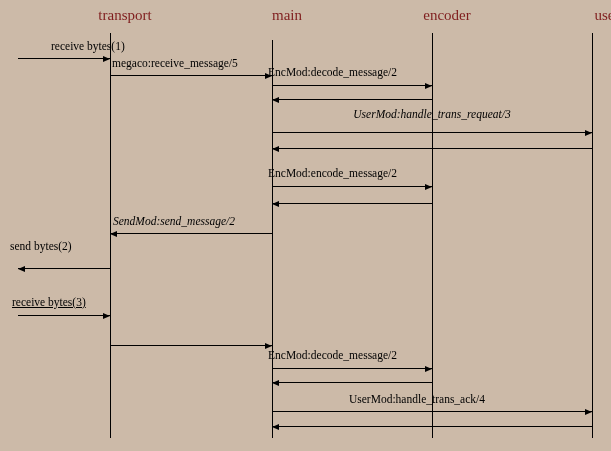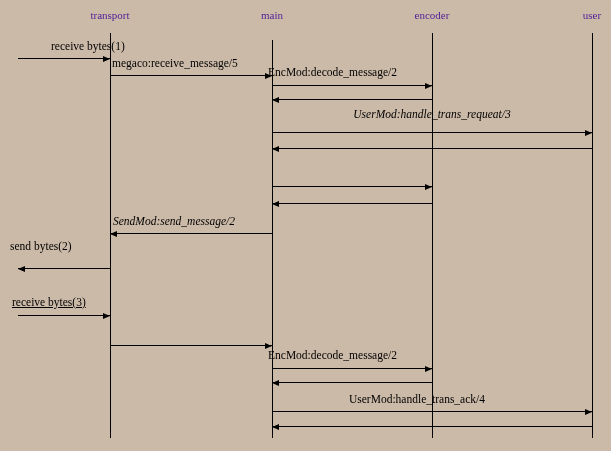--- a/index.html
+++ b/index.html
@@ -18,24 +18,25 @@
     position: relative;
     width: 611px;
     height: 451px;
     background: #ccbaa8;
   }
 
   
   .actor-label {
     position: absolute;
     transform: translateX(-50%);
-    font-size: 11px;
-    color: #4c1d95;
+    font-size: 15px;
+    color: #7f1d1d;
     white-space: nowrap;
     line-height: 14px;
+    margin-left: 15px;
   }
 
   
   .lifeline {
     position: absolute;
     width: 1px;
     background: #000000;
   }
 
   
@@ -95,20 +96,21 @@
     <div class="msg-label" style="left: 268px; top: 66px;">EncMod:decode_message/2</div>
     <div class="msg-line" style="left: 272px; top: 99px; width: 160px;"></div>
     <div class="arrow-head left" style="top: 96.5px; left: 272px;"></div>
     <div class="msg-line" style="left: 272px; top: 132px; width: 320px;"></div>
     <div class="arrow-head right" style="top: 129.5px; left: 585px;"></div>
     <div class="msg-label centered" style="left: 432px; top: 108px; font-style: italic;">UserMod:handle_trans_requeat/3</div>
     <div class="msg-line" style="left: 272px; top: 148px; width: 320px;"></div>
     <div class="arrow-head left" style="top: 145.5px; left: 272px;"></div>
     <div class="msg-line" style="left: 272px; top: 186px; width: 160px;"></div>
     <div class="arrow-head right" style="top: 183.5px; left: 425px;"></div>
+    <div class="msg-label" style="left: 268px; top: 167px;">EncMod:encode_message/2</div>
     <div class="msg-line" style="left: 272px; top: 203px; width: 160px;"></div>
     <div class="arrow-head left" style="top: 200.5px; left: 272px;"></div>
     <div class="msg-line" style="left: 110px; top: 233px; width: 162px;"></div>
     <div class="arrow-head left" style="top: 230.5px; left: 110px;"></div>
     <div class="msg-label" style="left: 113px; top: 215px; font-style: italic;">SendMod:send_message/2</div>
     <div class="msg-line" style="left: 18px; top: 268px; width: 92px;"></div>
     <div class="arrow-head left" style="top: 265.5px; left: 18px;"></div>
     <div class="msg-label" style="left: 10px; top: 240px;">send bytes(2)</div>
     <div class="msg-line" style="left: 18px; top: 315px; width: 92px;"></div>
     <div class="arrow-head right" style="top: 312.5px; left: 103px;"></div>

